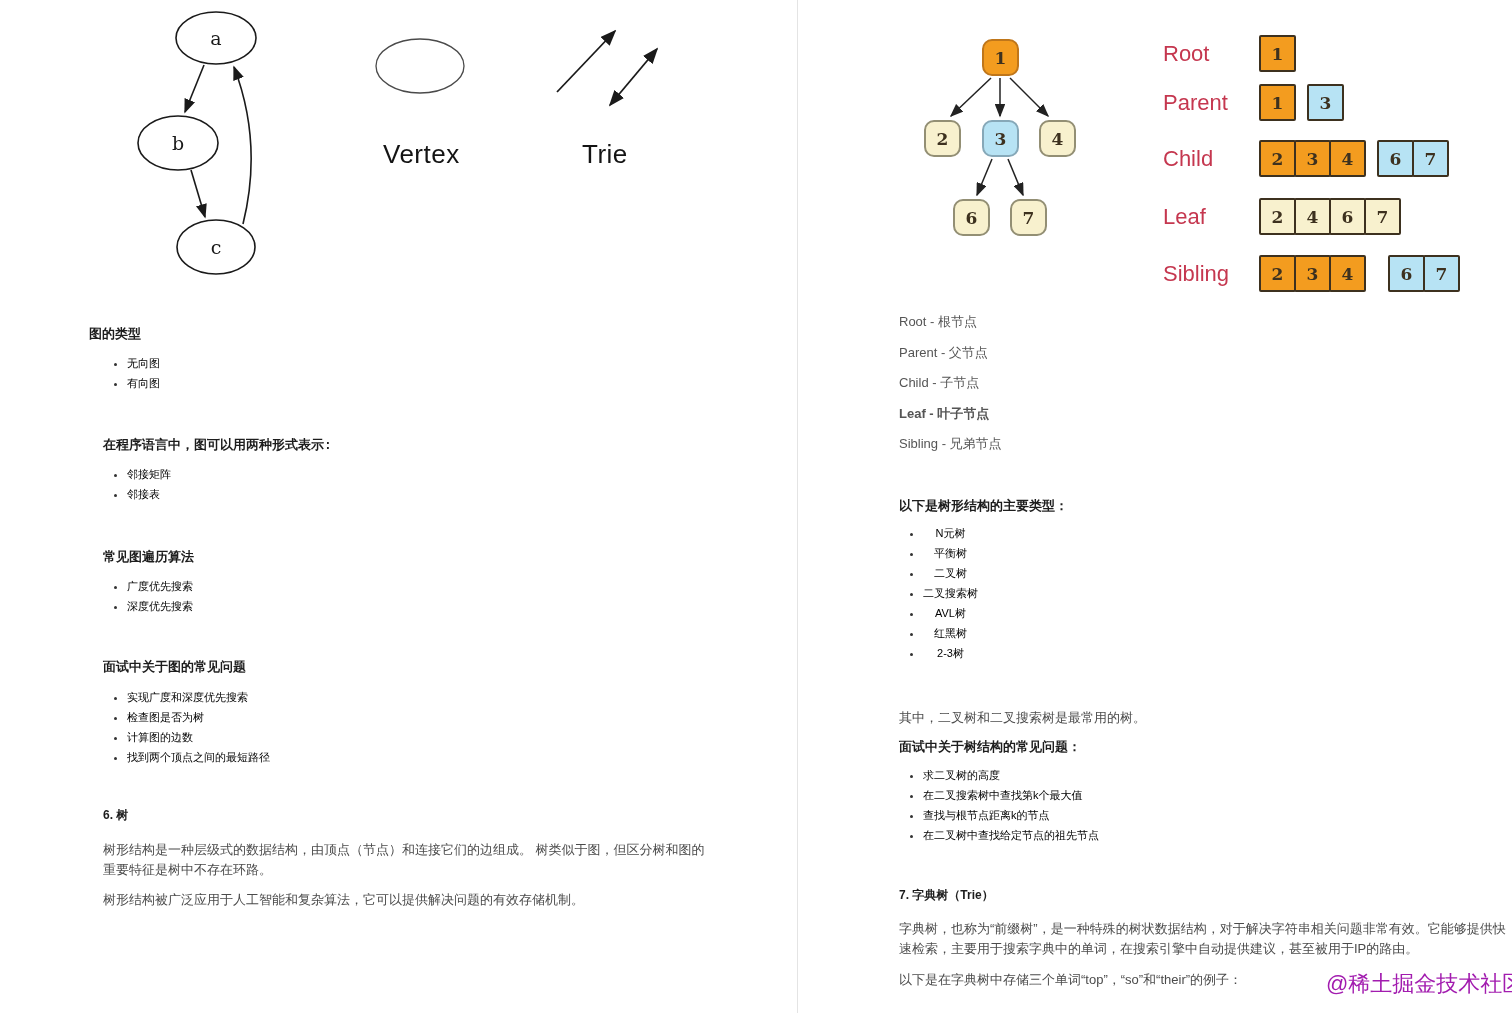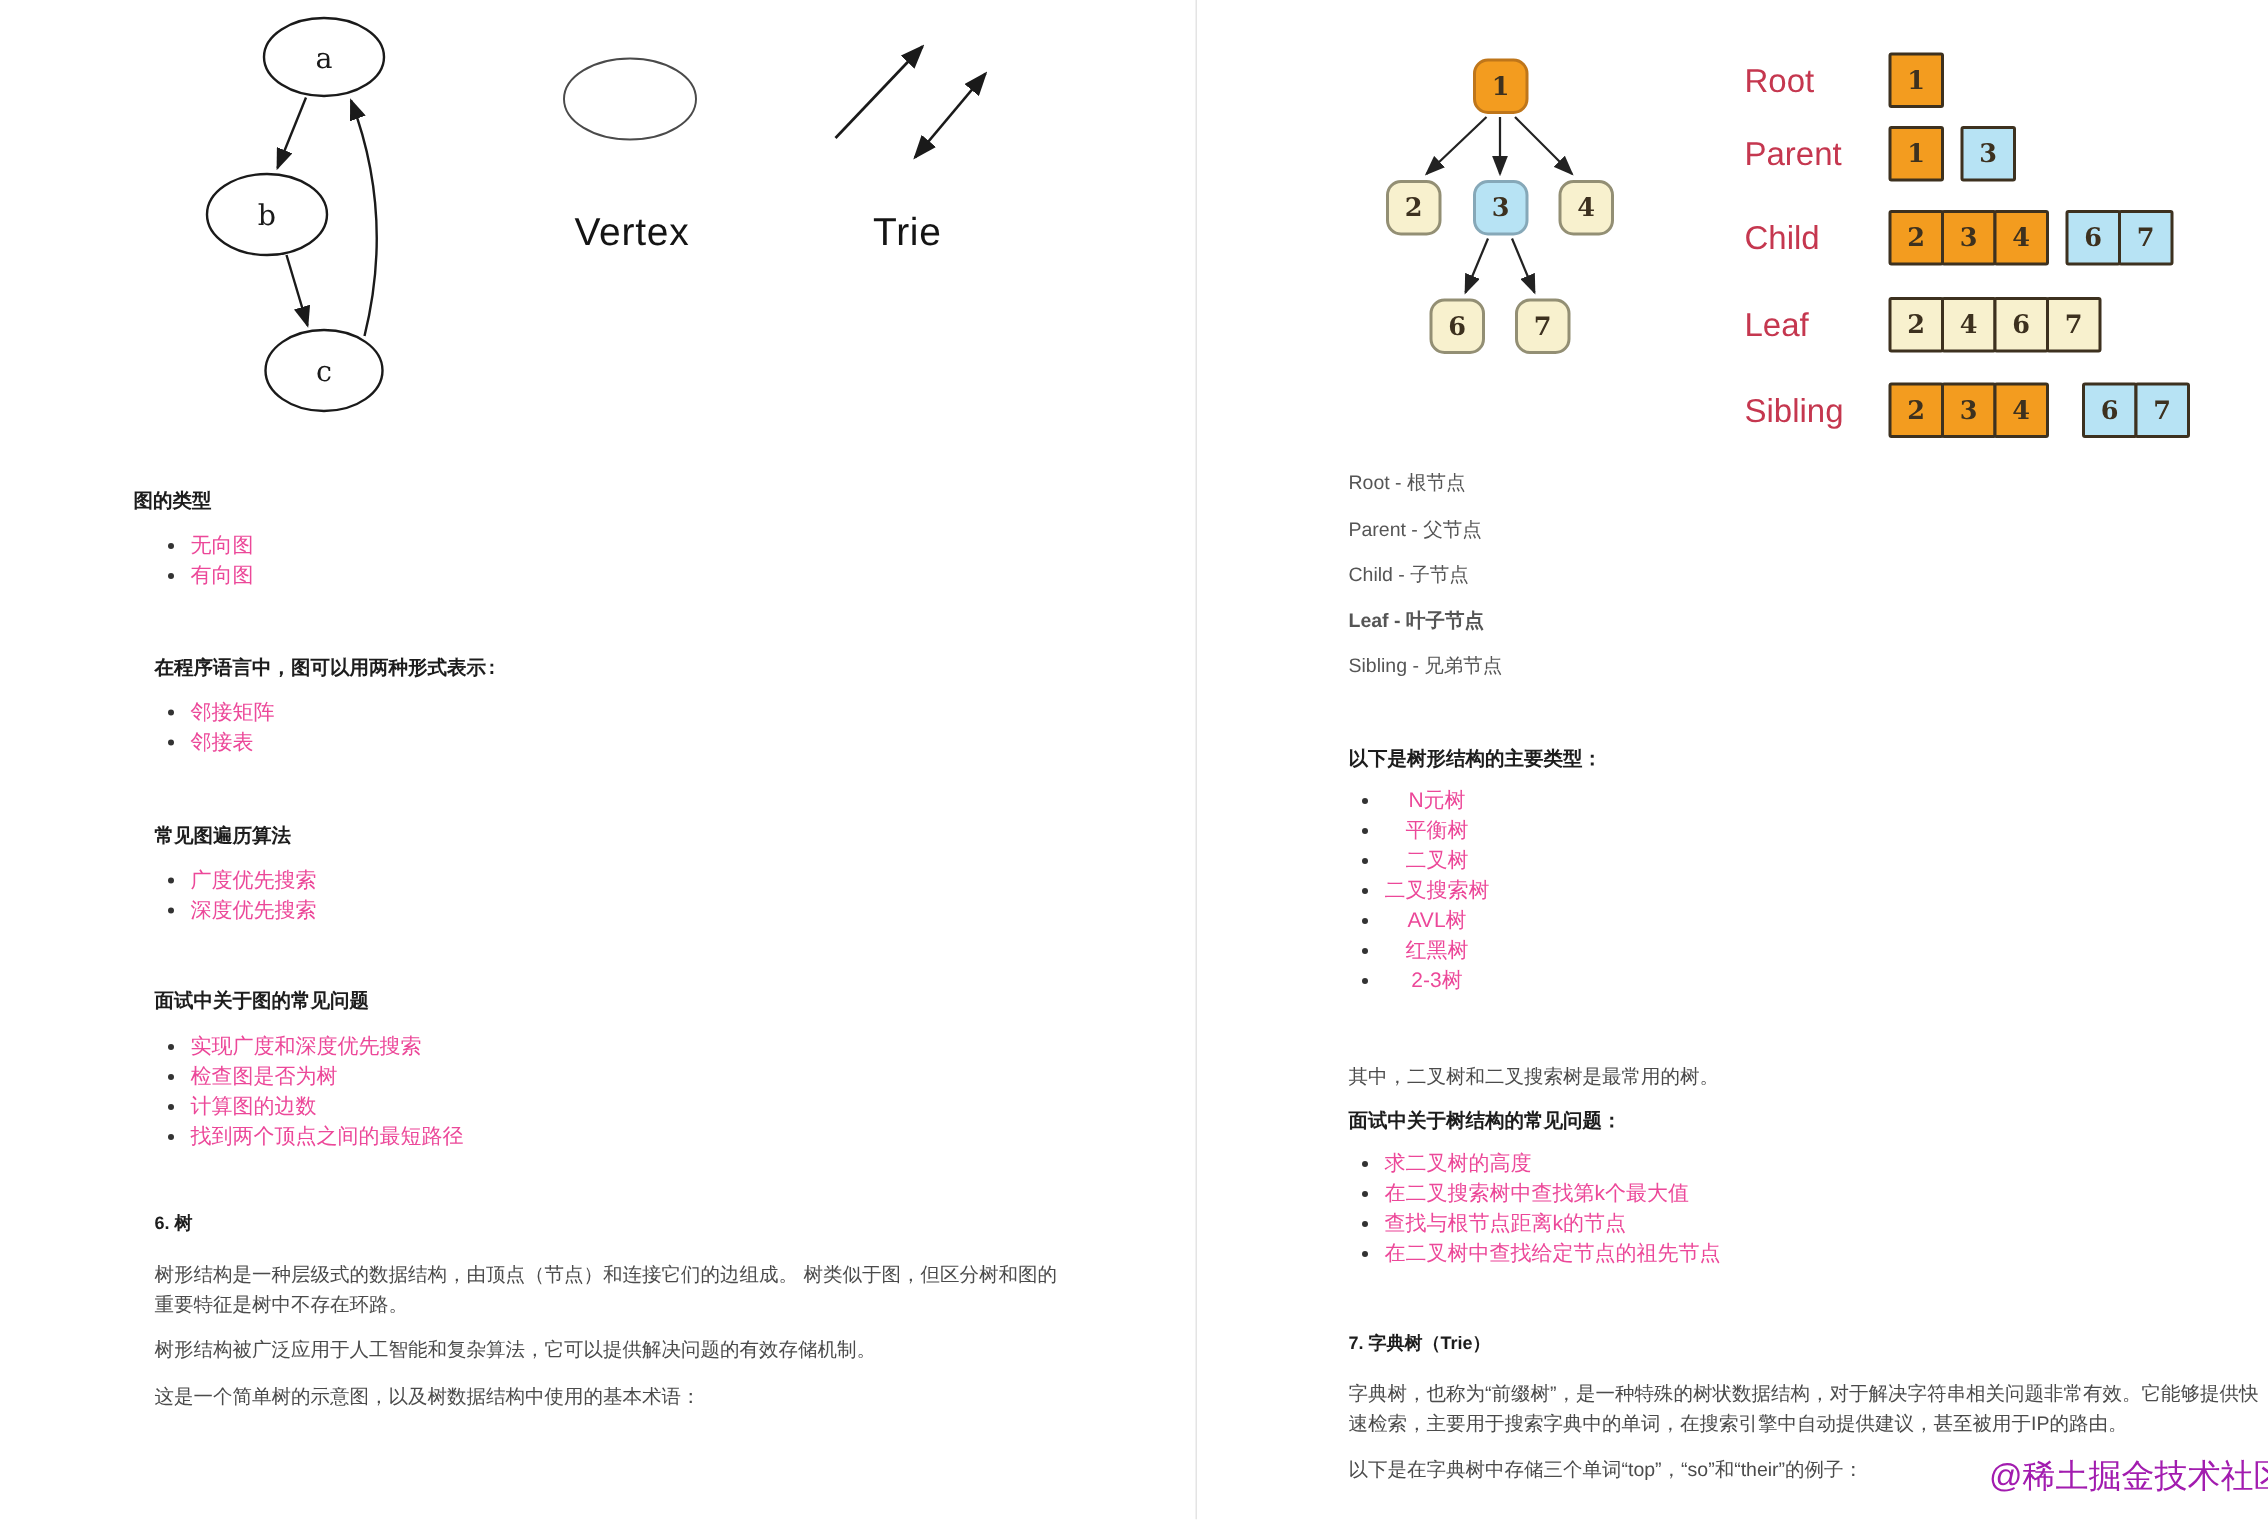--- a/index.html
+++ b/index.html
@@ -9,21 +9,21 @@
   }
   .page{position:absolute;top:0;height:1013px;background:#fff;}
   #page-left{left:0;width:797px;border-right:1px solid #e4e4e4;}
   #page-right{left:798px;width:714px;}
 
   
   .sec-heading{position:absolute;font-size:13px;font-weight:700;color:#1d1d1d;white-space:nowrap;}
   .num-heading{position:absolute;font-size:12px;font-weight:700;color:#1d1d1d;white-space:nowrap;}
   .para{position:absolute;font-size:13px;line-height:20px;color:#4b4b4b;}
   .blist{position:absolute;margin:0;padding-left:24px;list-style:disc;}
-  .blist li{font-size:14px;line-height:20px;color:#ec4899;}
+  .blist li{font-size:11px;line-height:20px;color:#000000;}
   .blist li::marker{color:#333;}
   .term-line{position:absolute;font-size:13px;color:#555;white-space:nowrap;}
   .diagram-label{position:absolute;font-size:26px;color:#141414;letter-spacing:0.5px;white-space:nowrap;}
   .watermark{position:absolute;font-size:22px;color:#a21caf;white-space:nowrap;}
 
   
   .tnode{
     position:absolute;width:33px;height:33px;border:2px solid;border-radius:10px;
     display:flex;align-items:center;justify-content:center;
     font-family:"DejaVu Serif",serif;font-size:17px;font-weight:700;color:#3d3категории1f;color:#3d311f;
@@ -108,21 +108,20 @@
   <ul class="blist" style="left:103px;top:687px;">
     <li>实现广度和深度优先搜索</li>
     <li>检查图是否为树</li>
     <li>计算图的边数</li>
     <li>找到两个顶点之间的最短路径</li>
   </ul>
 
   <div class="num-heading" style="left:103px;top:807px;">6. 树</div>
   <div class="para" style="left:103px;top:840px;width:602px;">树形结构是一种层级式的数据结构，由顶点（节点）和连接它们的边组成。 树类似于图，但区分树和图的重要特征是树中不存在环路。</div>
   <div class="para" style="left:103px;top:890px;width:602px;">树形结构被广泛应用于人工智能和复杂算法，它可以提供解决问题的有效存储机制。</div>
-  <div class="para" style="left:103px;top:921px;width:602px;">这是一个简单树的示意图，以及树数据结构中使用的基本术语：</div>
 </div>
 
 <div class="page" id="page-right">
 
   <svg style="left:0;top:0;" width="340" height="250" viewBox="0 0 340 250">
     <defs>
       <marker id="arrR" markerWidth="9" markerHeight="7" refX="8" refY="3.5" orient="auto">
         <path d="M0,0 L9,3.5 L0,7 Z" fill="#222"></path>
       </marker>
     </defs>

